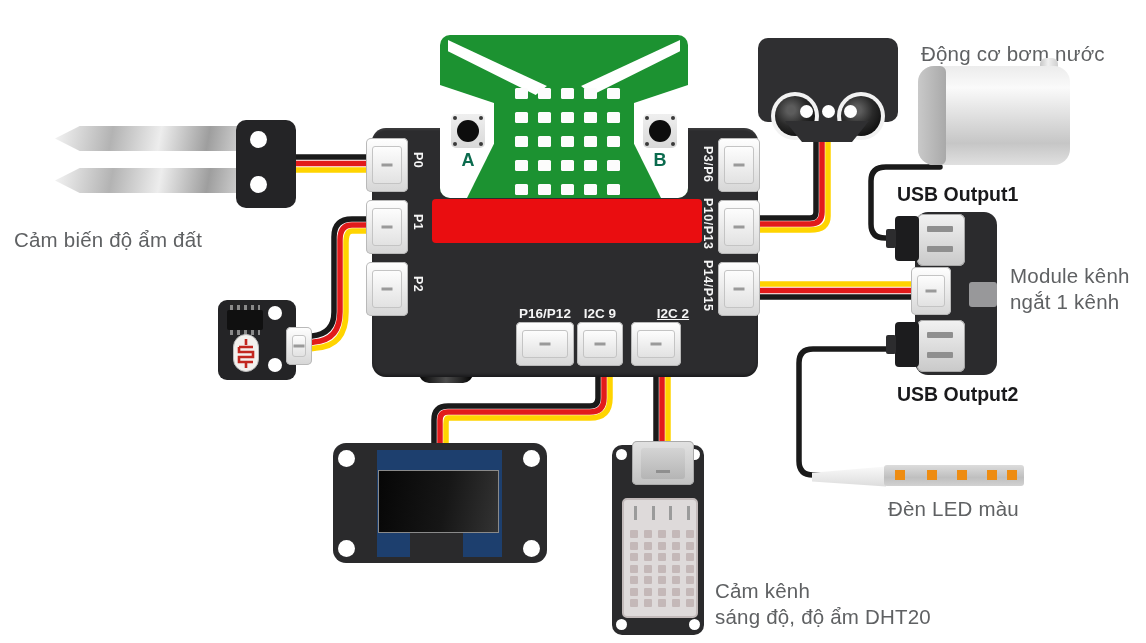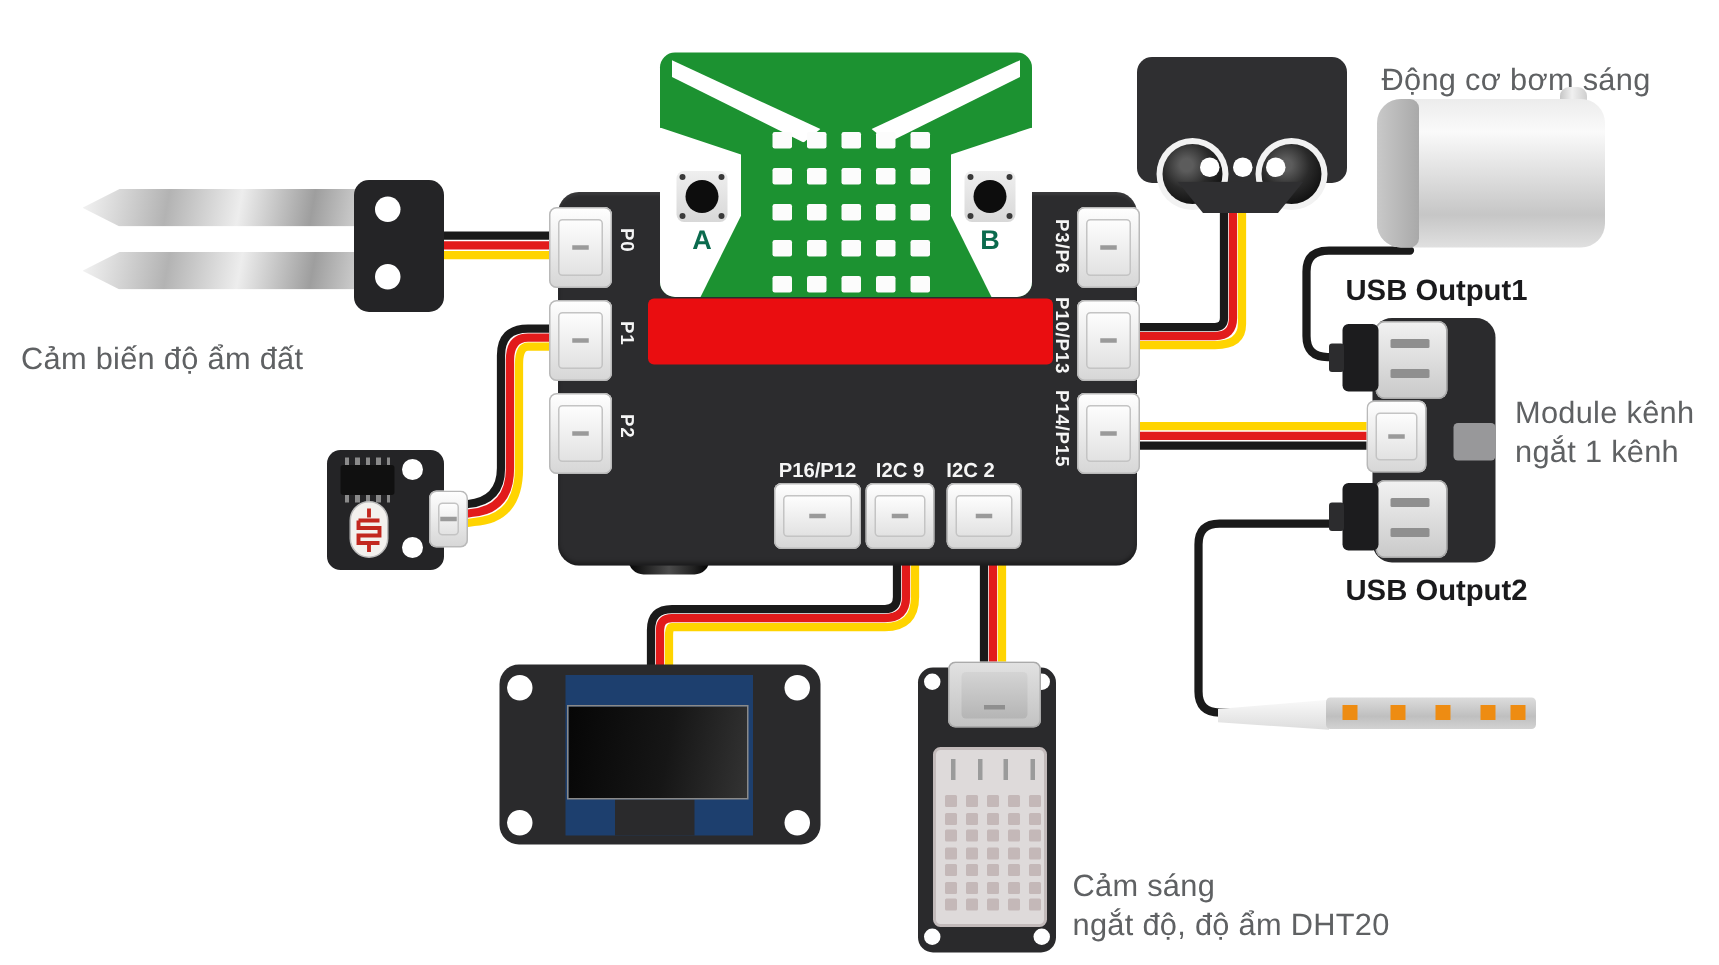--- a/index.html
+++ b/index.html
@@ -199,21 +199,21 @@
 
   <div class="jst" style="left:718px;top:138px;width:42px;height:54px;"></div>
   <div class="jst" style="left:718px;top:200px;width:42px;height:54px;"></div>
   <div class="jst" style="left:718px;top:262px;width:42px;height:54px;"></div>
   <span class="portlbl" style="left:701px;top:146px;">P3/P6</span>
   <span class="portlbl" style="left:701px;top:198px;">P10/P13</span>
   <span class="portlbl" style="left:701px;top:260px;">P14/P15</span>
 
   <span class="portlbl-h" style="left:516px;top:306px;width:58px;">P16/P12</span>
   <span class="portlbl-h" style="left:577px;top:306px;width:46px;">I2C 9</span>
-  <span class="portlbl-h" style="left:622px;top:306px;width:50px;">I2C 2</span>
+  <span class="portlbl-h" style="left:648px;top:306px;width:50px;text-decoration:underline;">I2C 2</span>
   <div class="jst" style="left:516px;top:322px;width:58px;height:44px;"></div>
   <div class="jst" style="left:577px;top:322px;width:46px;height:44px;"></div>
   <div class="jst" style="left:631px;top:322px;width:50px;height:44px;"></div>
 
   <div class="pin-row" style="--c:#f0b23e;top:259px;"></div>
   <div class="pin-row" style="--c:#d01f1f;top:273px;"></div>
   <div class="pin-row" style="--c:#3f2d22;top:287px;"></div>
   <div class="ledblock"></div>
   <div class="dcjack"></div>
   <div class="switch"></div>
@@ -271,21 +271,21 @@
 
   <div class="comp sonar">
     <span class="eye" style="left:13px;"></span>
     <span class="eye" style="left:79px;"></span>
   </div>
   <div class="comp sonar-trap"></div>
   <span class="comp sdot" style="left:800px;"></span>
   <span class="comp sdot" style="left:822px;"></span>
   <span class="comp sdot" style="left:844px;"></span>
 
-  <span class="lbl" style="left:921px;top:42px;">Động cơ bơm sáng</span>
+  <span class="lbl" style="left:921px;top:42px;">Động cơ bơm nước</span>
   <div class="comp nozzle"></div>
   <div class="comp pump">
     <span class="pump-cap"></span>
   </div>
 
   <span class="lbl-b" style="left:897px;top:183px;">USB Output1</span>
   <div class="comp relay"></div>
   <div class="usbport" style="left:917px;top:214px;">
       <i></i>
       <i></i>
@@ -305,20 +305,21 @@
   </div>
 
   <div class="comp striptaper"></div>
   <div class="comp ledstrip">
     <i style="left:11px;"></i>
       <i style="left:43px;"></i>
       <i style="left:73px;"></i>
       <i style="left:103px;"></i>
       <i style="left:123px;"></i>
   </div>
+  <span class="lbl" style="left:888px;top:497px;">Đèn LED màu</span>
 
   <div class="comp oled">
     <span class="hole" style="left:5px;top:7px;width:17px;height:17px;"></span>
     <span class="hole" style="left:190px;top:7px;width:17px;height:17px;"></span>
     <span class="hole" style="left:5px;top:97px;width:17px;height:17px;"></span>
     <span class="hole" style="left:190px;top:97px;width:17px;height:17px;"></span>
     <span class="oled-pcb"></span>
     <span class="oled-gap"></span>
     <span class="oled-screen"></span>
   </div>
@@ -369,17 +370,17 @@
           <i></i>
           <i></i>
           <i></i>
           <i></i>
           <i></i>
       </span>
     </span>
   </div>
   <div class="dht-conn"></div>
   <div class="lbl lbl2" style="left:715px;top:578px;width:240px;">
-    <span>Cảm sáng</span><br>
-    <span>ngắt độ, độ ẩm DHT20</span>
+    <span>Cảm kênh</span><br>
+    <span>sáng độ, độ ẩm DHT20</span>
   </div>
 
 </div>
 
 </body></html>

